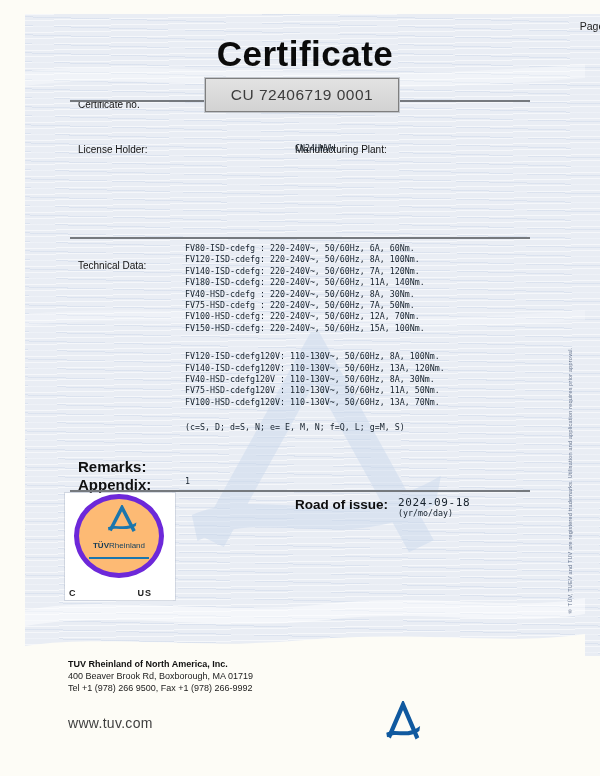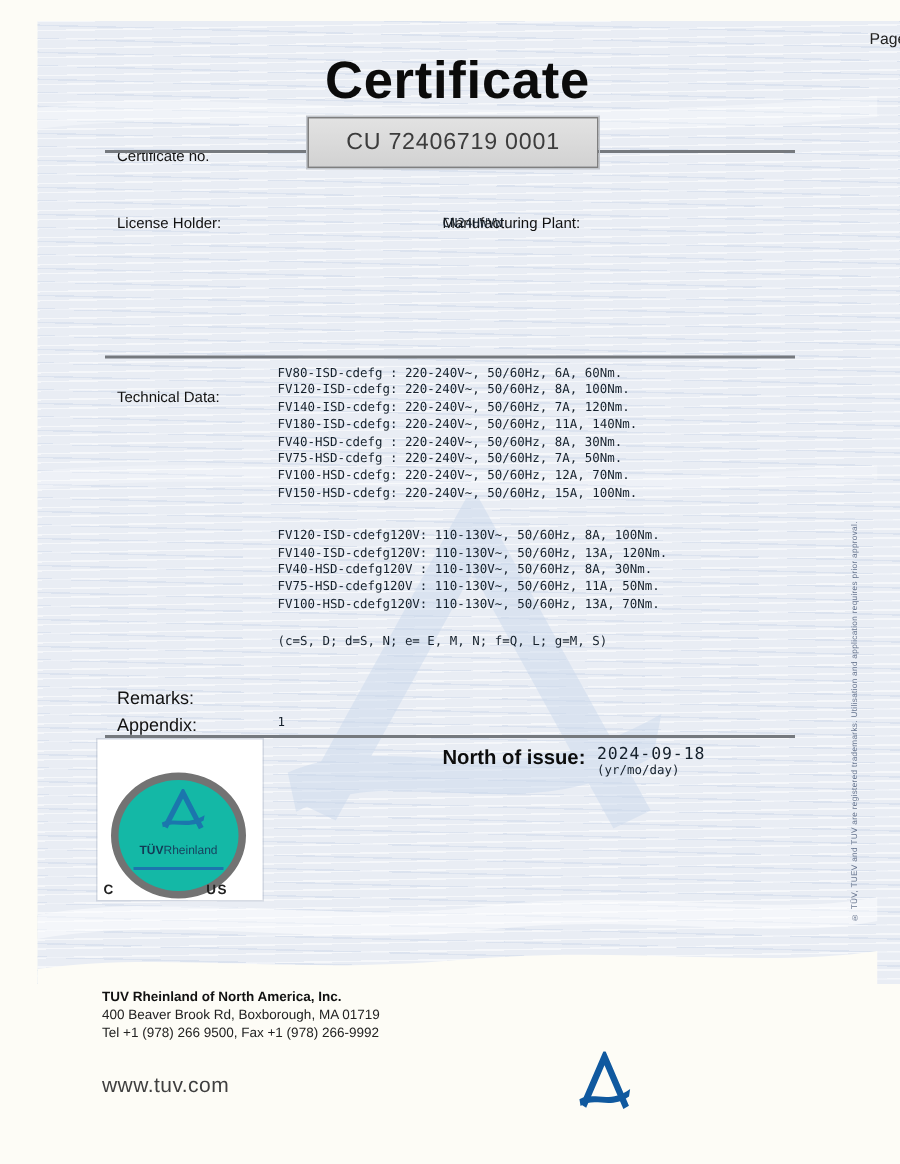--- a/index.html
+++ b/index.html
@@ -18,38 +18,38 @@
   .bottom-wave{position:absolute;left:0;bottom:0;width:560px;height:36px;}
   .watermark{position:absolute;left:150px;top:318px;width:280px;height:230px;opacity:.5;}
 
   .page-num{position:absolute;right:12px;top:6px;font-size:10.5px;color:#222;}
   .page-num b{font-weight:700;}
   .title{position:absolute;left:0;top:20px;width:560px;text-align:center;
          font-size:35px;font-weight:700;letter-spacing:.5px;color:#0b0b0b;}
 
   .rule{position:absolute;height:1.5px;background:#75797e;}
   .lbl{font-weight:400;font-size:10px;color:#111;margin-top:16px;}
-  .lbl-sm{font-weight:400;font-size:12px;color:#111;}
+  .lbl-sm{font-weight:700;font-size:15px;color:#111;}
   .mono{font-family:"DejaVu Sans Mono", monospace;font-size:8.3px;line-height:11.4px;color:#15202b;}
   .mono-line{white-space:pre;}
 
   .certno-box{position:absolute;left:180px;top:64px;width:192px;height:32px;
               background:linear-gradient(#e2e2e2,#d2d2d2);
               border:1px solid #7f7f7f;box-shadow:0 0 0 1px #c2c6cc;
               display:flex;align-items:center;justify-content:center;}
   .certno-box span{font-size:15.5px;color:#3c3c3c;letter-spacing:.5px;}
 
   .tline{white-space:pre;}
   .tspacer1{height:17px;} .tspacer2{height:14px;}
 
   
   .badge{position:absolute;left:40px;top:479px;width:110px;height:107px;background:#ffffff;
          box-shadow:0 0 0 1px rgba(160,170,185,.35);}
-  .badge-circle{position:absolute;left:9px;top:22px;width:90px;height:84px;box-sizing:border-box;
-                border:5px solid #737373;border-radius:50%;background:#14b8a6;}
+  .badge-circle{position:absolute;left:9px;top:1px;width:90px;height:84px;box-sizing:border-box;
+                border:5px solid #6d28d9;border-radius:50%;background:#fdba74;}
   .badge-tri{position:absolute;left:27px;top:6px;width:32px;height:28px;}
   .badge-brand{position:absolute;left:0;top:42px;width:80px;text-align:center;
                font-size:8px;color:#17425f;letter-spacing:0;}
   .badge-brand b{font-weight:700;color:#123a55;}
   .badge-underline{position:absolute;left:10px;top:58px;width:60px;height:1.5px;background:#1b76ad;}
   .badge-c{position:absolute;left:4px;bottom:2px;font-size:9px;font-weight:700;color:#222;}
   .badge-us{position:absolute;right:23px;bottom:2px;font-size:9px;font-weight:700;color:#222;letter-spacing:1px;}
 
   .date-label{position:absolute;left:270px;top:483px;font-weight:700;font-size:13.5px;color:#0d0d0d;}
   .date-value{position:absolute;left:373px;top:482px;font-family:"DejaVu Sans Mono", monospace;
@@ -141,21 +141,21 @@
           <path d="M13 80 L50 8 L88 82" fill="none" stroke="#1b76ad" stroke-width="11"></path>
           <path d="M6 70 C32 58 58 78 95 55 L93 66 C60 86 34 66 8 80 Z" fill="#1b76ad"></path>
         </svg>
         <div class="badge-brand"><b>TÜV</b><span>Rheinland</span></div>
         <div class="badge-underline"></div>
       </div>
       <div class="badge-c">C</div>
       <div class="badge-us">US</div>
     </div>
 
-    <div class="date-label">North of issue:</div>
+    <div class="date-label">Road of issue:</div>
     <div class="date-value">2024-09-18</div>
     <div class="date-format">(yr/mo/day)</div>
 
     <div class="side-note">® TÜV, TUEV and TUV are registered trademarks. Utilisation and application requires prior approval.</div>
 
     <svg class="bottom-wave" viewBox="0 0 560 36" preserveAspectRatio="none" aria-hidden="true">
       <path d="M0 36 L0 26 C80 14 170 30 280 20 C390 10 480 26 560 14 L560 36 Z" fill="#fdfcf6"></path>
     </svg>
   </div>
 

